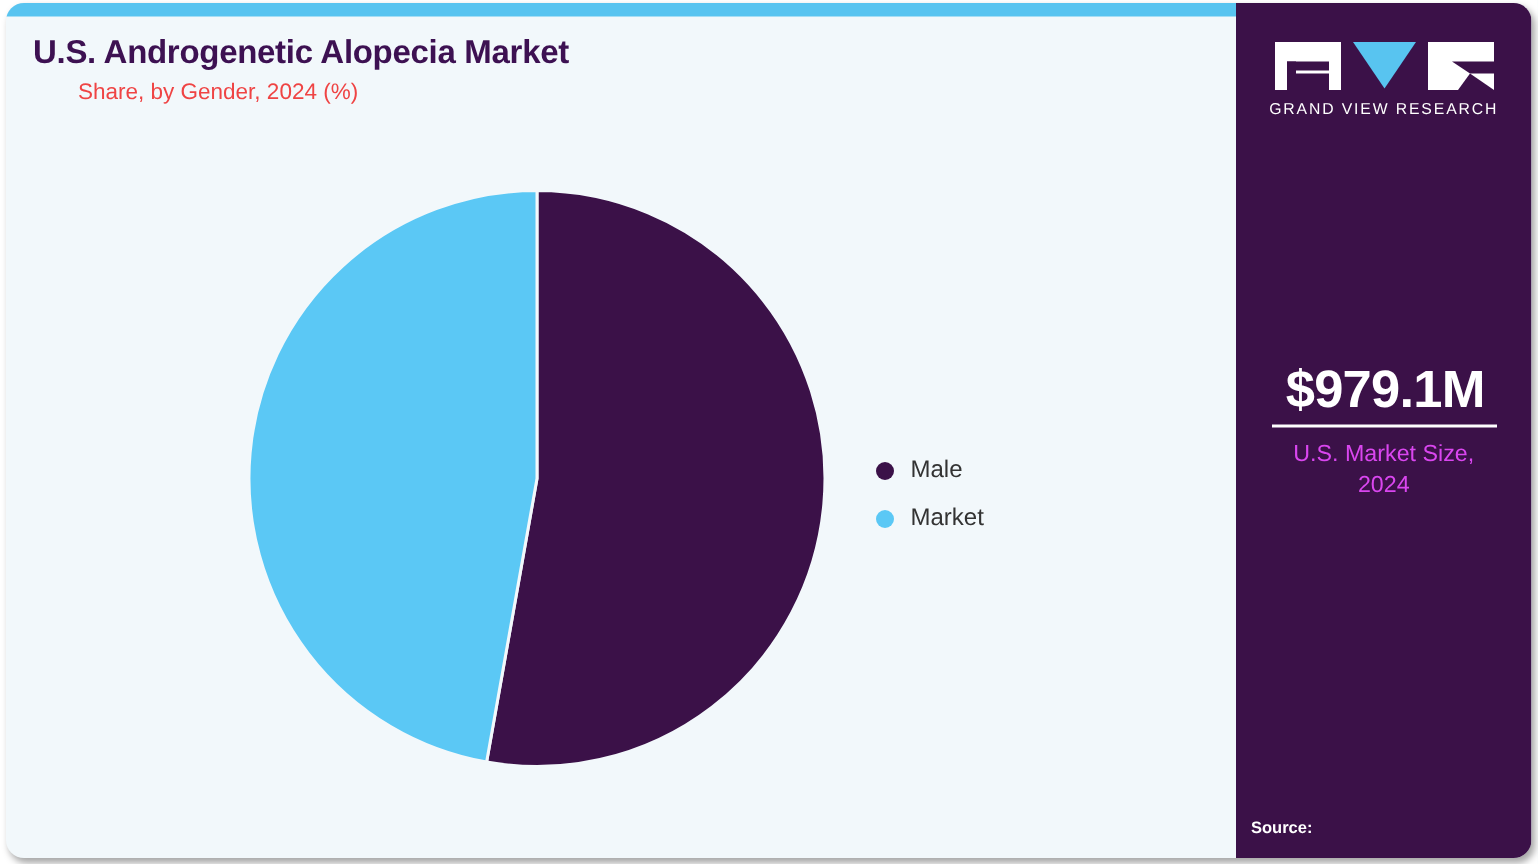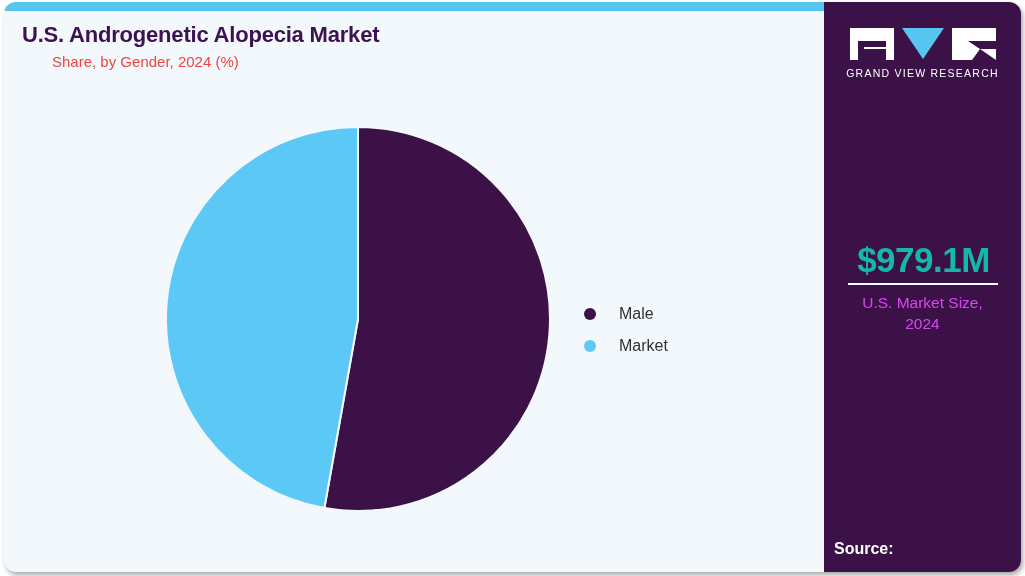--- a/index.html
+++ b/index.html
@@ -77,21 +77,20 @@
   
   #legend {
     position: absolute;
     left: 580px;
     top: 296px;
   }
   .legend-item {
     display: flex;
     align-items: center;
     height: 32px;
-    gap: 12px;
   }
   .legend-dot {
     width: 12px;
     height: 12px;
     border-radius: 50%;
     flex: 0 0 auto;
   }
   .legend-label {
     margin-left: 11px;
     font-size: 16px;
@@ -131,21 +130,21 @@
 
   
   #market-size-value {
     position: absolute;
     left: 0;
     top: 238px;
     width: 199px;
     text-align: center;
     font-size: 35px;
     font-weight: bold;
-    color: #14b8a6;
+    color: #ffffff;
     letter-spacing: -0.5px;
   }
   #market-size-divider {
     position: absolute;
     left: 24px;
     top: 281px;
     width: 150px;
     height: 2px;
     background: #FFFFFF;
   }
@@ -161,21 +160,21 @@
   }
 
   
   #source-block {
     position: absolute;
     left: 10px;
     bottom: 14px;
     width: 187px;
   }
   #source-label {
-    font-size: 16px;
+    font-size: 11px;
     font-weight: bold;
     color: #FFFFFF;
   }
   #source-url {
     margin-top: 2px;
     font-size: 12.5px;
     color: #FFFFFF;
     white-space: nowrap;
   }
 </style>

